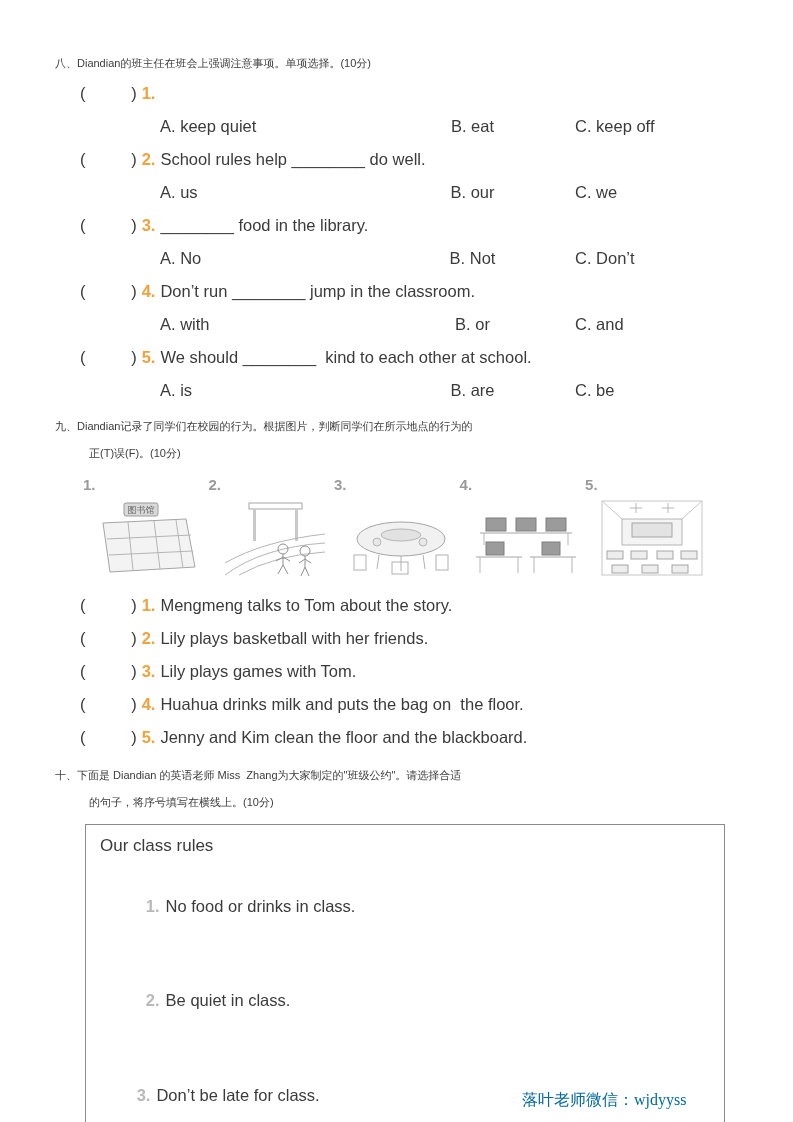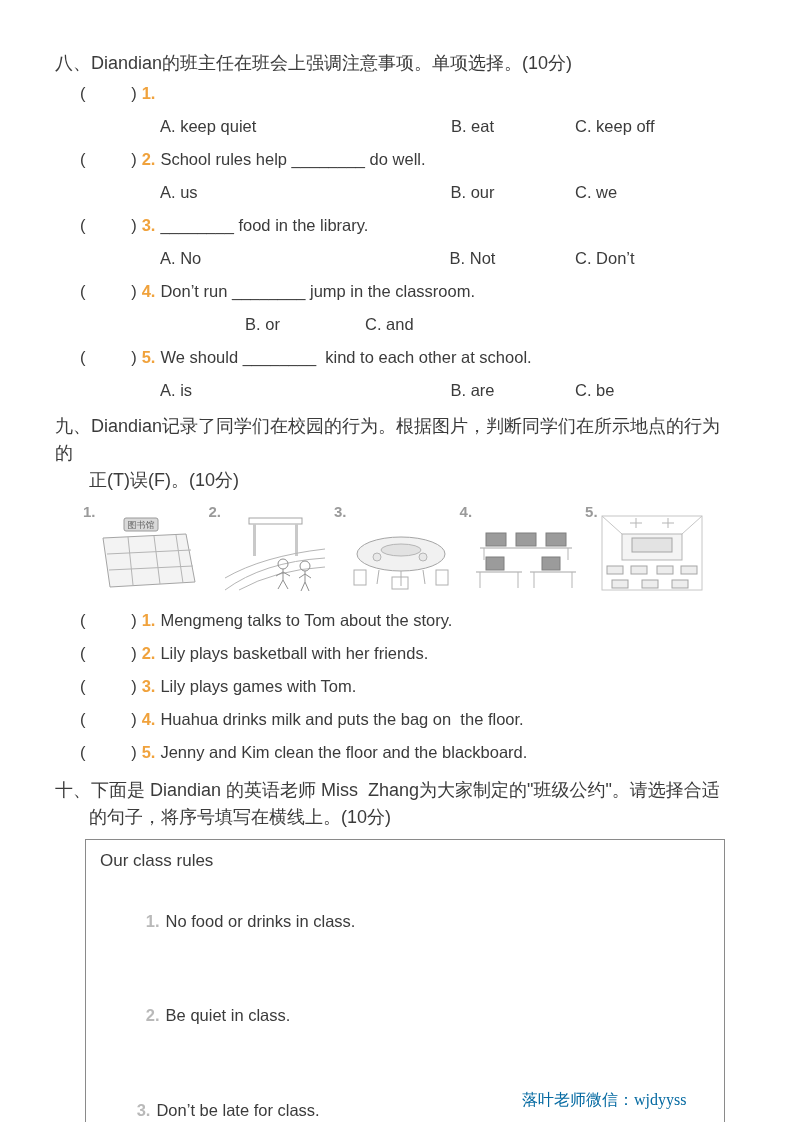--- a/index.html
+++ b/index.html
@@ -4,39 +4,39 @@
 <style>
   * { margin:0; padding:0; box-sizing:border-box; }
   html,body { background:#ffffff; }
   body {
     width:793px; height:1122px; position:relative; overflow:hidden;
     font-family:"Liberation Sans","DejaVu Sans",sans-serif;
     color:#3b3b3b;
   }
   .page { padding:50px 58px 0 55px; }
 
-  .sec-title { font-size:18px; line-height:27px; white-space:pre-wrap; }
+  .sec-title { font-size:11px; line-height:27px; white-space:pre-wrap; }
   .sec-title.cont { padding-left:34px; }
 
   
   .question { margin-left:25px; }
   .q-line { height:33px; display:flex; align-items:center; font-size:16.5px; }
   .paren { white-space:pre; letter-spacing:1px; }
   .qnum  { color:#f0a23c; font-weight:bold; margin:0 5px 0 4px; }
   .qtext { white-space:pre-wrap; }
   .opt-line { height:33px; display:flex; align-items:center; margin-left:80px; font-size:16.5px; }
   .opt-a { width:210px; }
   .opt-b { width:205px;text-align:center; }
 
   
   .sec9 { margin-top:6px; }
   .images-row { display:flex; gap:7px; margin:10px 0 12px 28px; }
   .img-fig { display:flex; align-items:flex-start; }
   .img-num { color:#9a9a9a; font-weight:bold; font-size:15px; margin-right:2px; line-height:15px; }
-  .img-box { width:104px; height:78px; margin-top:10px; }
+  .img-box { width:104px; height:78px; margin-top:22px; }
   .img-box svg { display:block; }
   .tf-item { height:33px; display:flex; align-items:center; margin-left:25px; font-size:16.5px; }
 
   
   .sec10 { margin-top:8px; }
   .rules-box { border:1px solid #8a8a8a; width:640px; margin:8px 0 4px 30px; padding:8px 14px 10px; }
   .rules-title { font-size:17px; line-height:26px; }
   .rule { line-height:31.5px; font-size:16.5px; white-space:pre-wrap; }
   .rules-row { display:flex;flex-direction:column; }
   .rule-half { width:292px; }
@@ -93,20 +93,21 @@
     </div>
   </div>
 
   <div class="question">
     <div class="q-line">
       <span class="paren">(        )</span>
         <span class="qnum">4.</span>
         <span class="qtext">Don’t run ________ jump in the classroom.</span>
     </div>
     <div class="opt-line">
+      <span class="opt-a">A. with</span>
       <span class="opt-b">B. or</span>
       <span class="opt-c">C. and</span>
     </div>
   </div>
 
   <div class="question">
     <div class="q-line">
       <span class="paren">(        )</span>
         <span class="qnum">5.</span>
         <span class="qtext">We should ________  kind to each other at school.</span>

